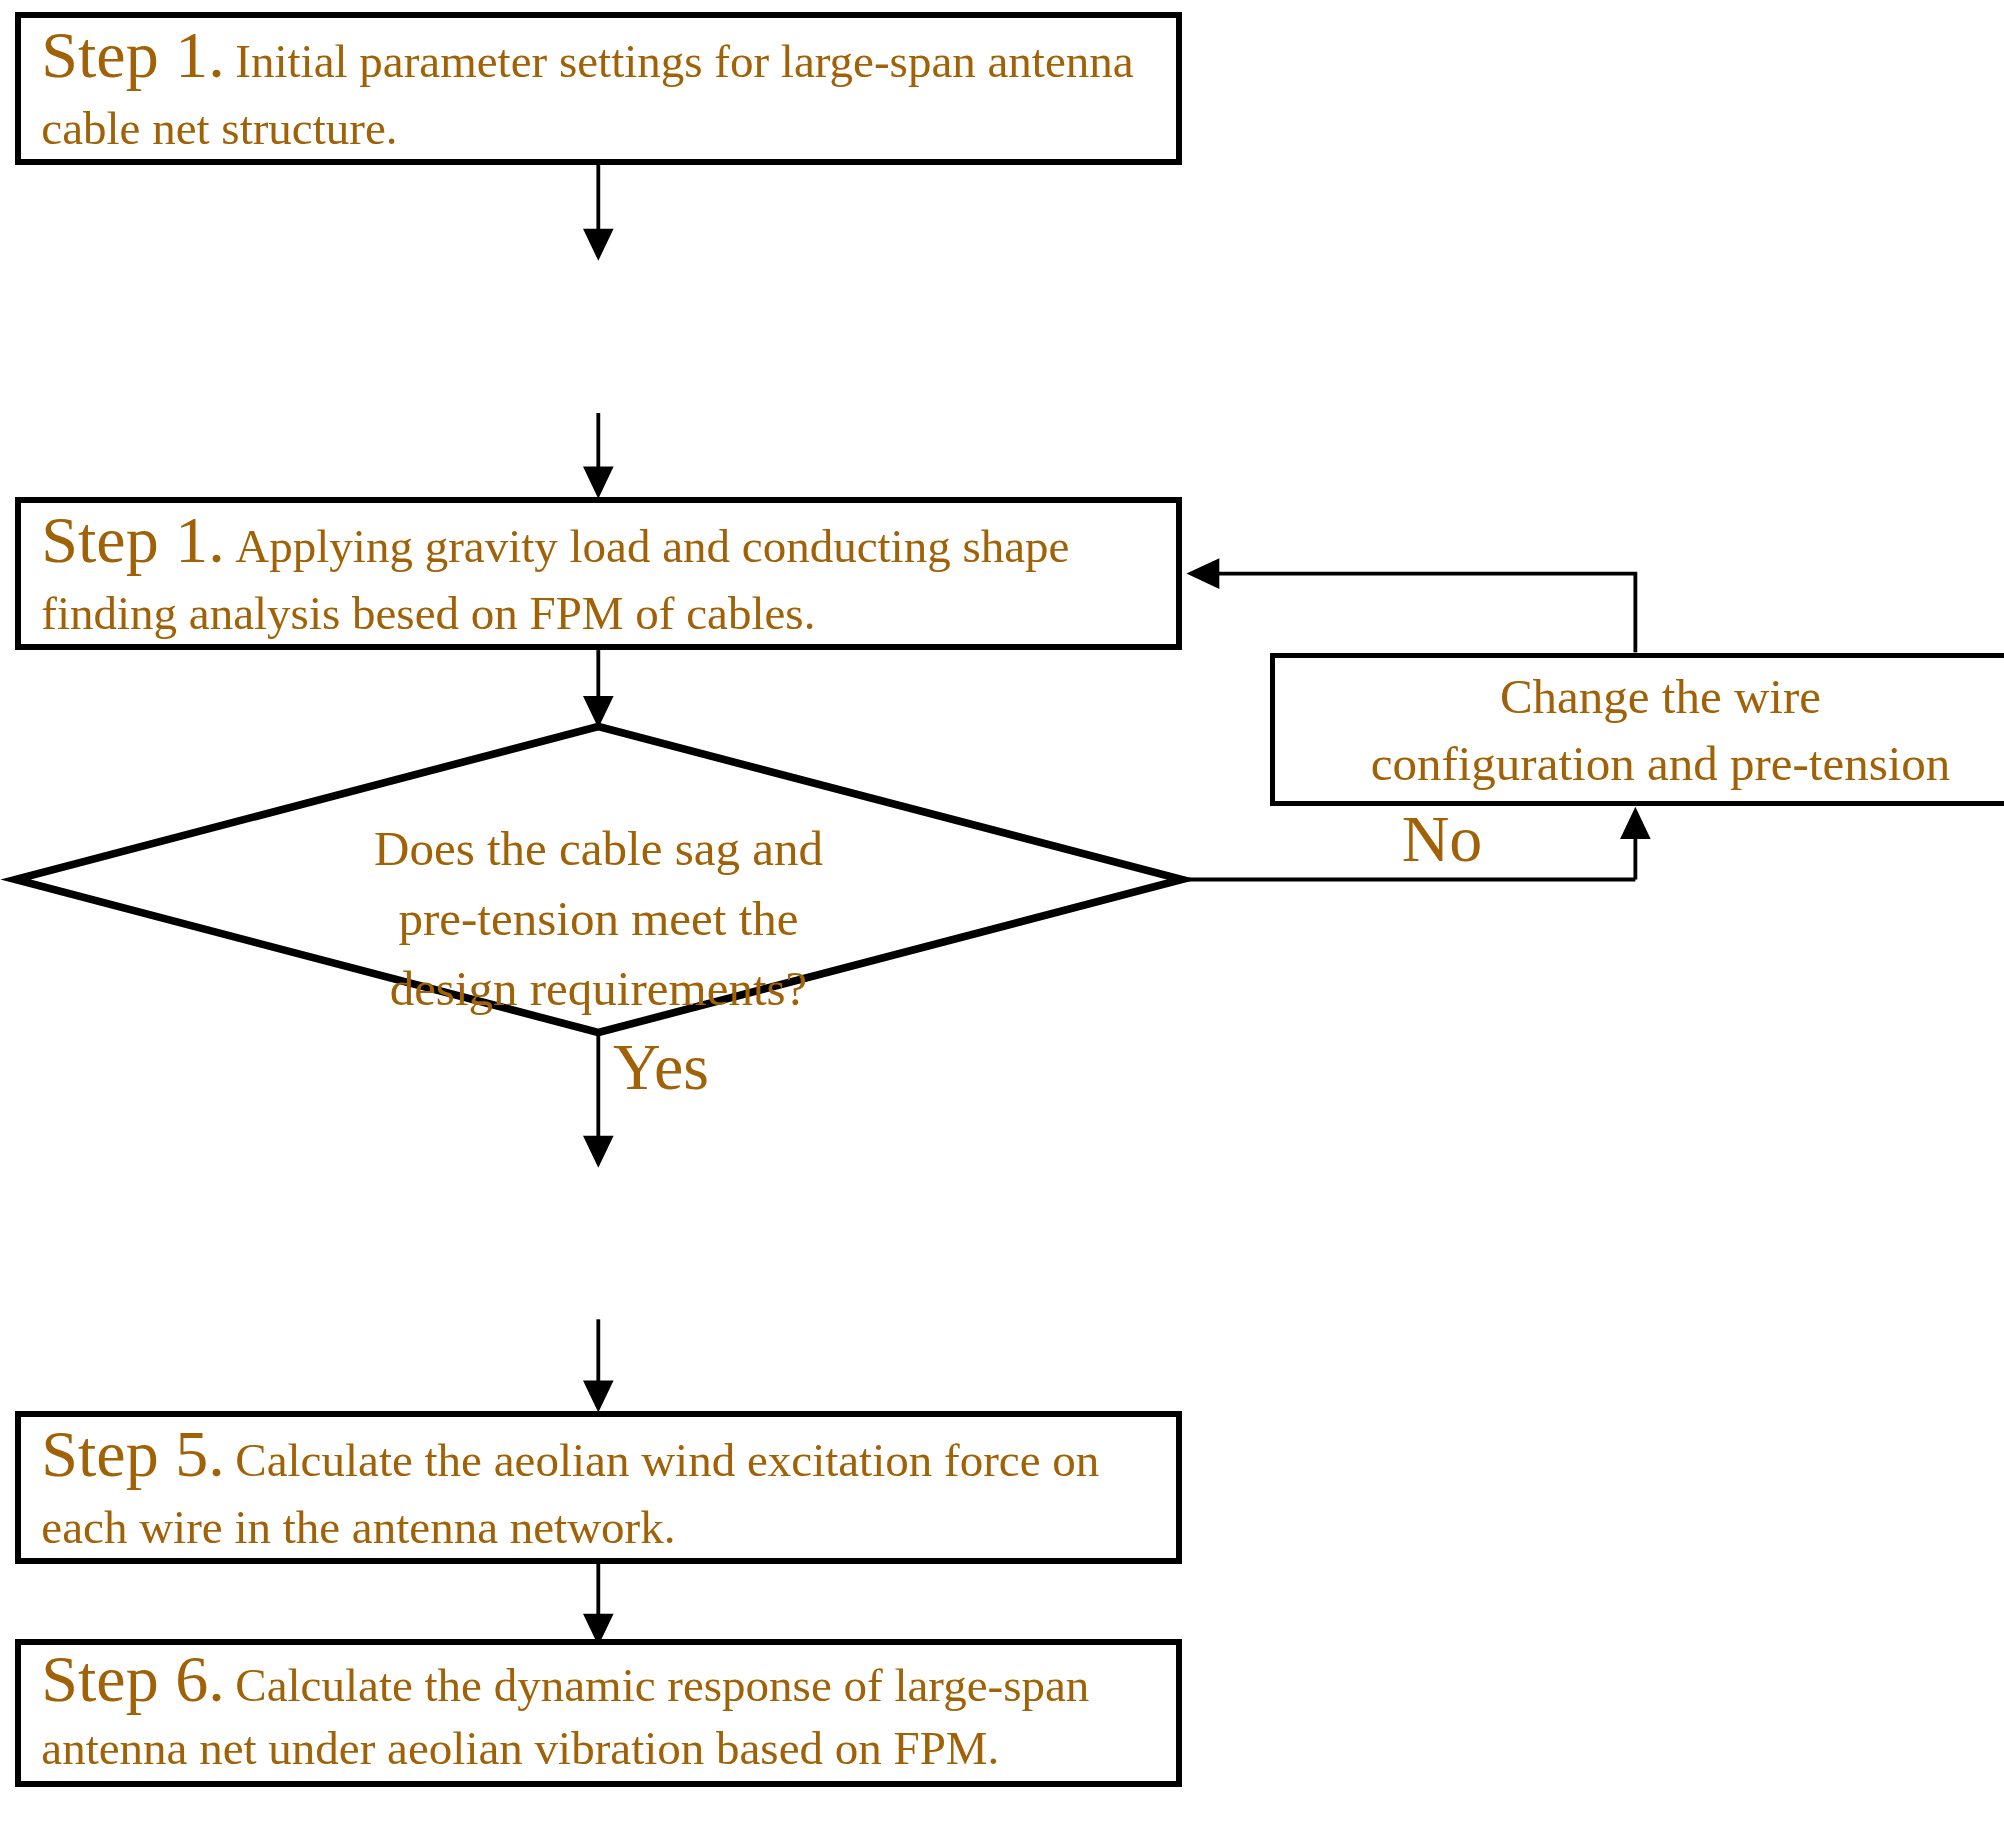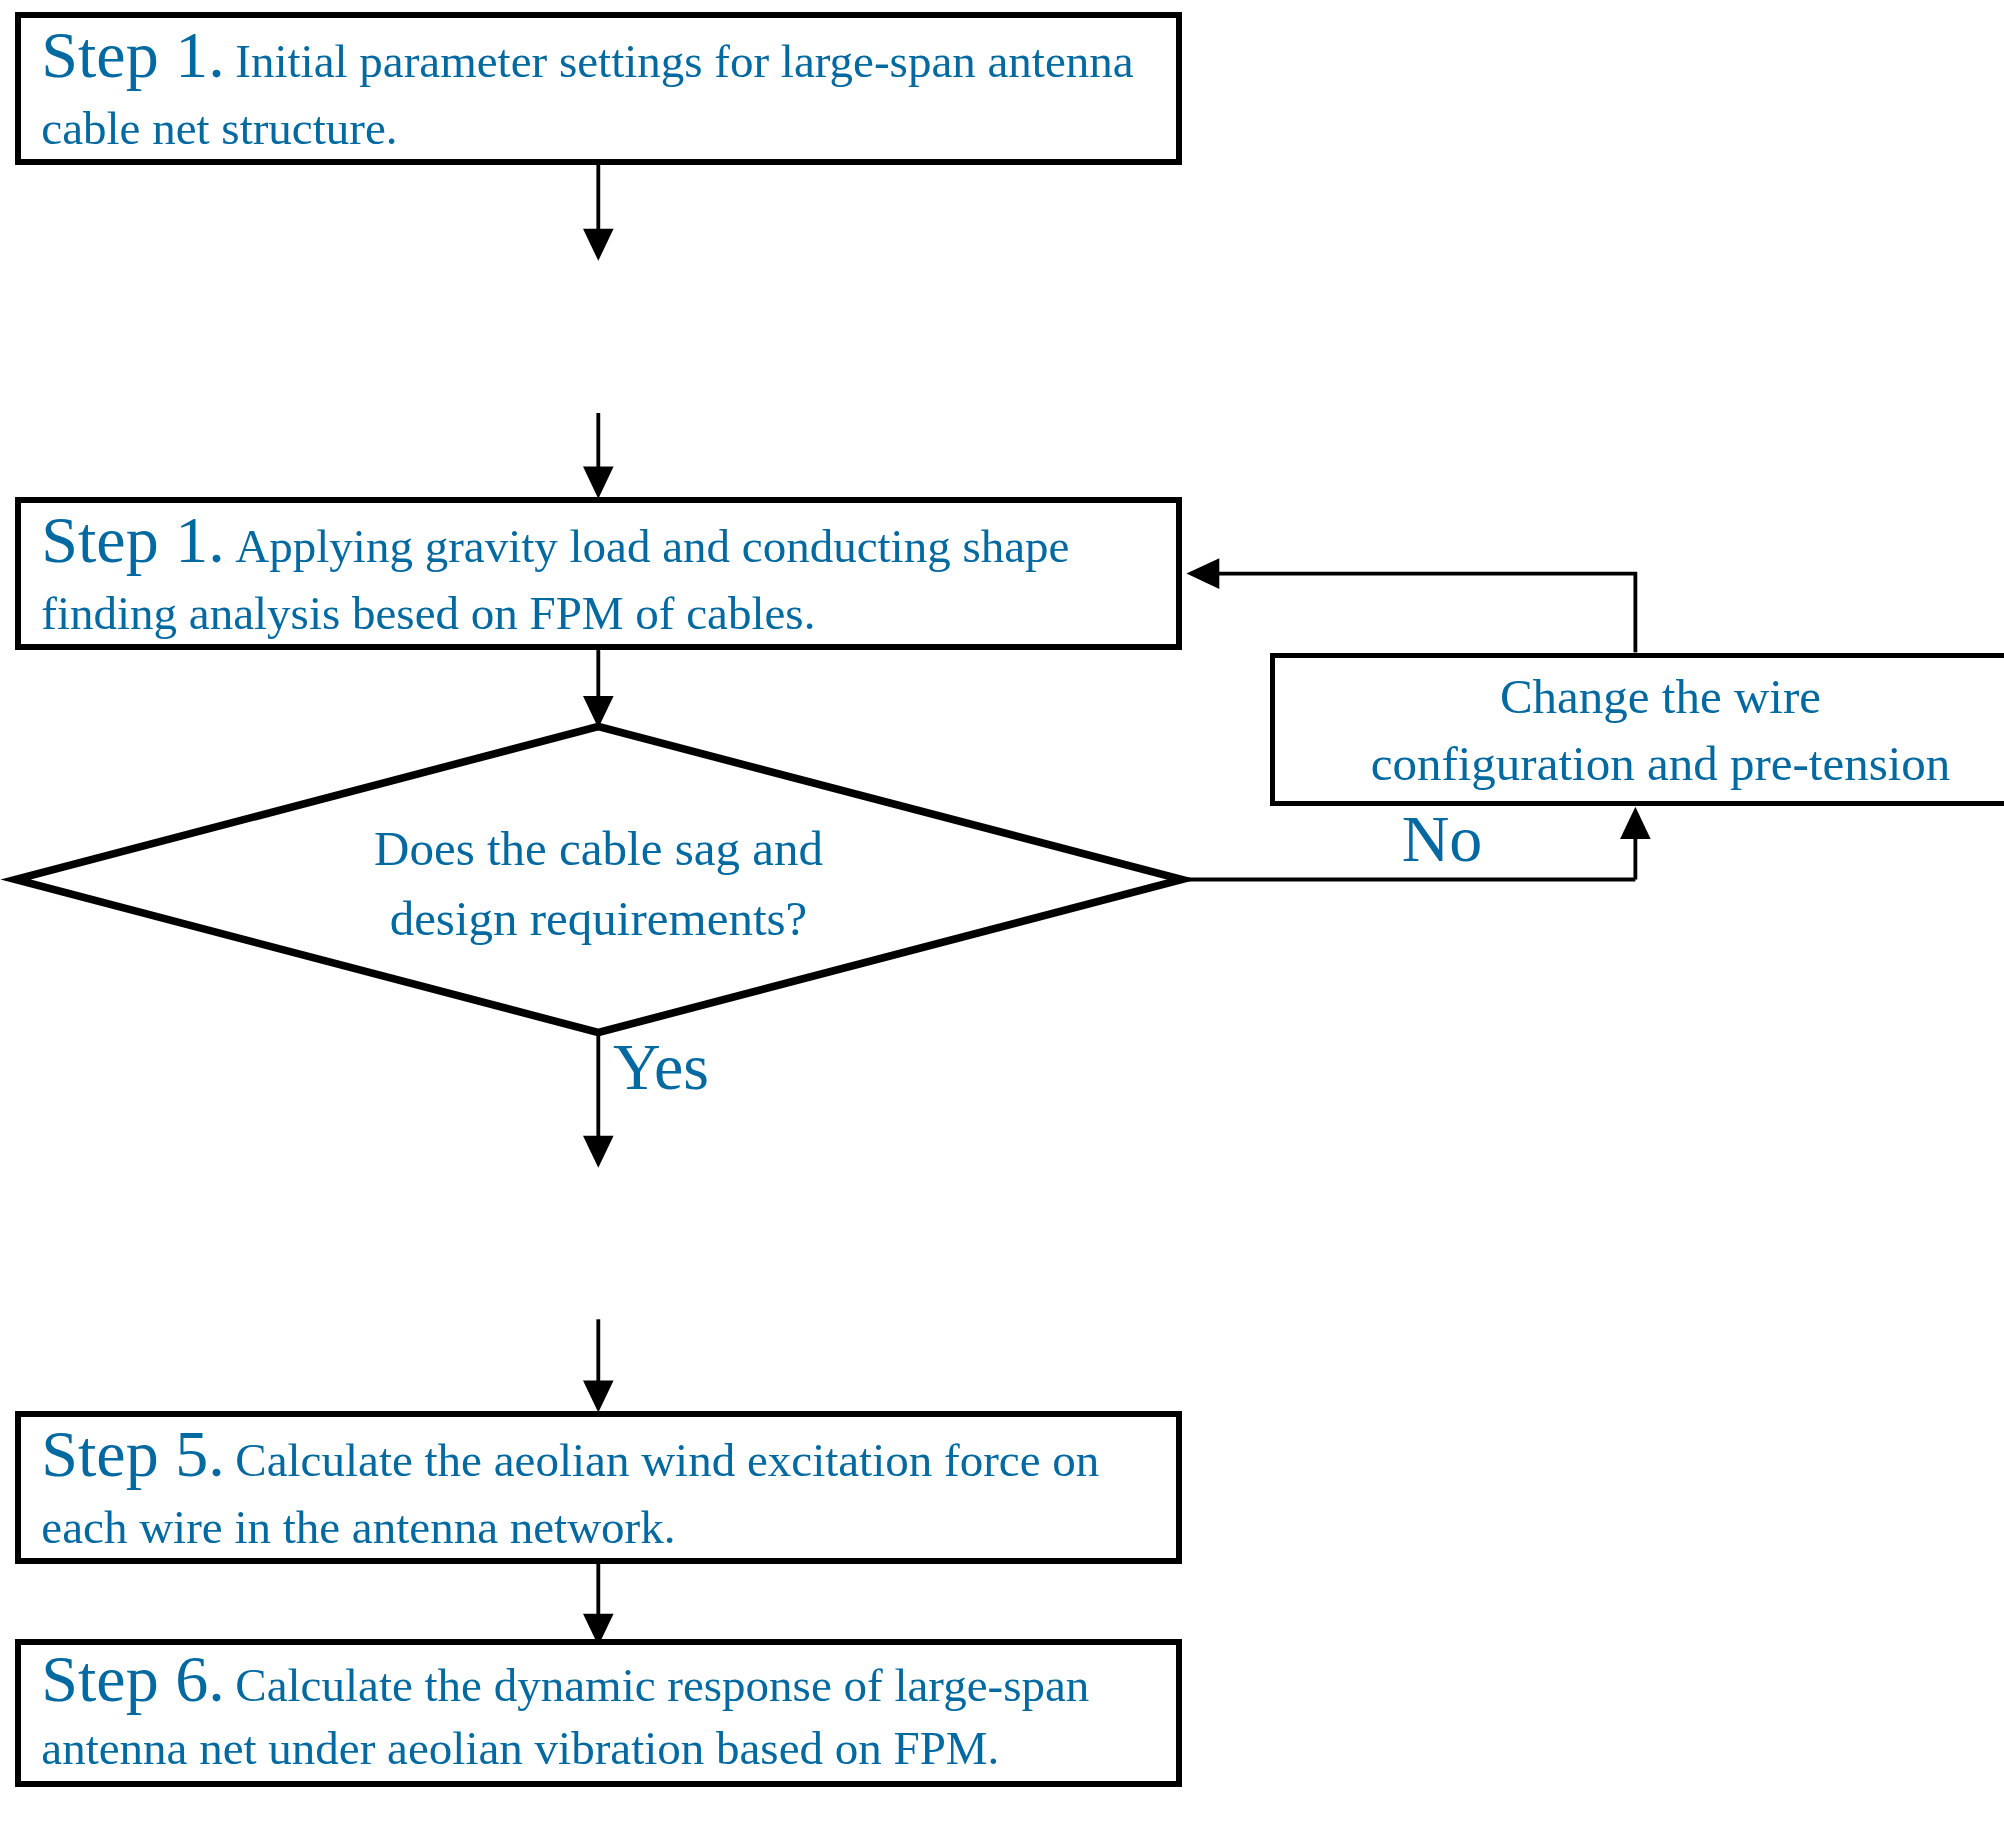--- a/index.html
+++ b/index.html
@@ -6,21 +6,21 @@
     margin: 0;
     padding: 0;
     background: #ffffff;
   }
   .canvas {
     position: relative;
     width: 2005px;
     height: 1847px;
     background: #ffffff;
     font-family: "Liberation Serif", "DejaVu Serif", serif;
-    color: #0369a1;
+    color: #a16207;
     overflow: hidden;
   }
   .connectors {
     position: absolute;
     left: 0;
     top: 0;
     z-index: 0;
   }
   .box {
     position: absolute;
@@ -138,20 +138,21 @@
   <div class="box step-box" style="top:1411px">
     <span class="step-label">Step 5.</span><span class="step-text">Calculate the aeolian wind excitation force on each wire in the antenna network.</span>
   </div>
 
   <div class="box step-box tall" style="top:1639px">
     <span class="step-label">Step 6.</span><span class="step-text">Calculate the dynamic response of large-span antenna net under aeolian vibration based on FPM.</span>
   </div>
 
   <div class="diamond-text">
     <div>Does the cable sag and</div>
+    <div>pre-tension meet the</div>
     <div>design requirements?</div>
   </div>
 
   <div class="box change-box">
     <div>Change the wire</div>
     <div>configuration and pre-tension</div>
   </div>
 
   <div class="branch-label yes-label">Yes</div>
   <div class="branch-label no-label">No</div>

